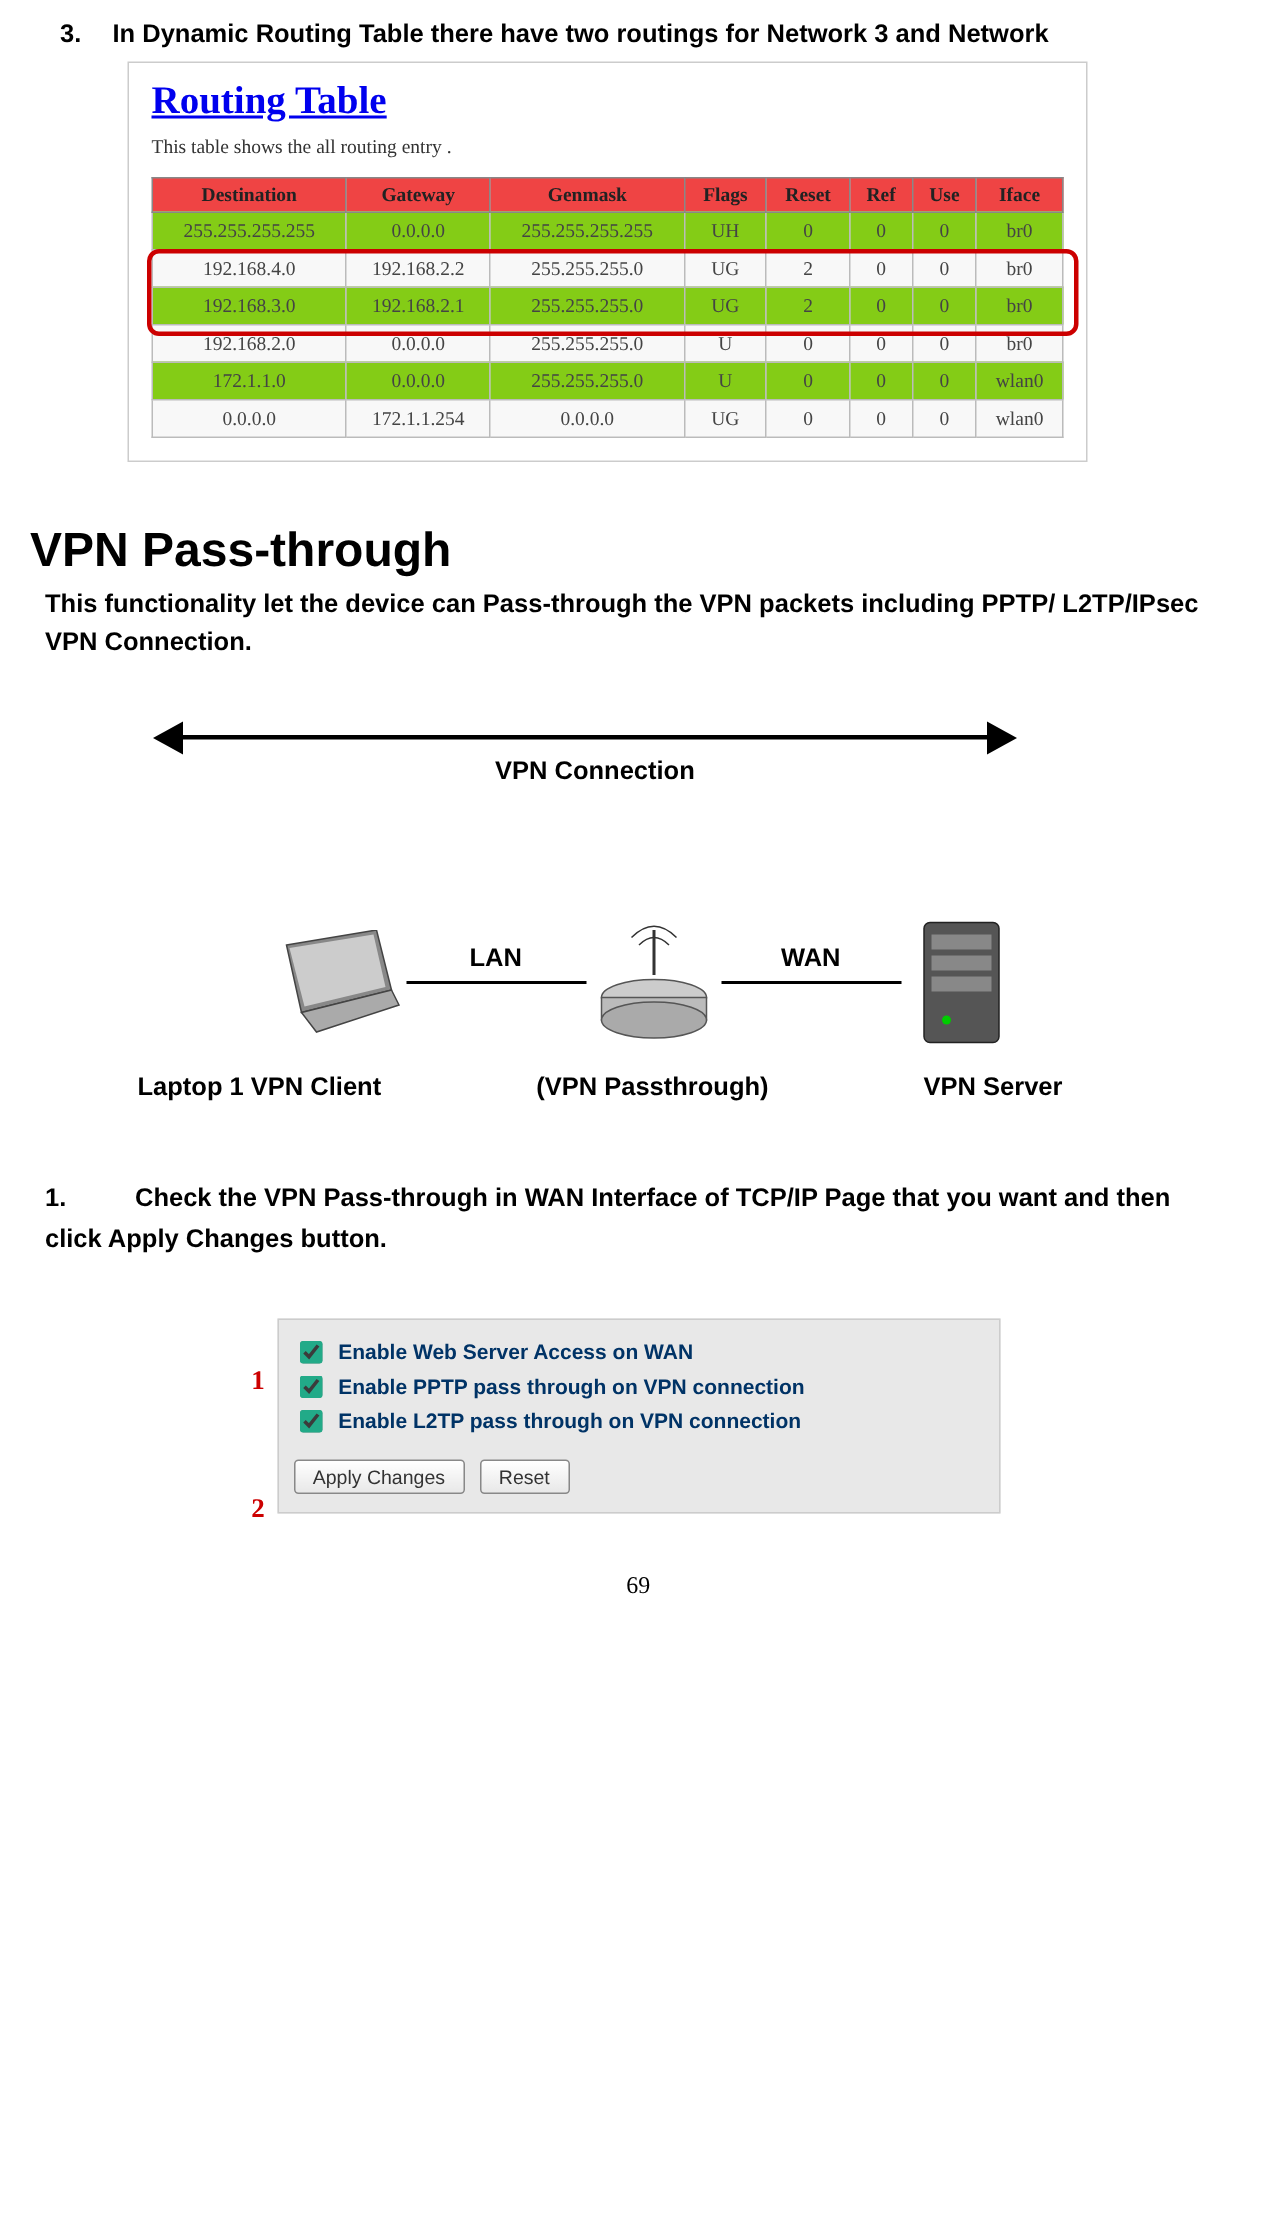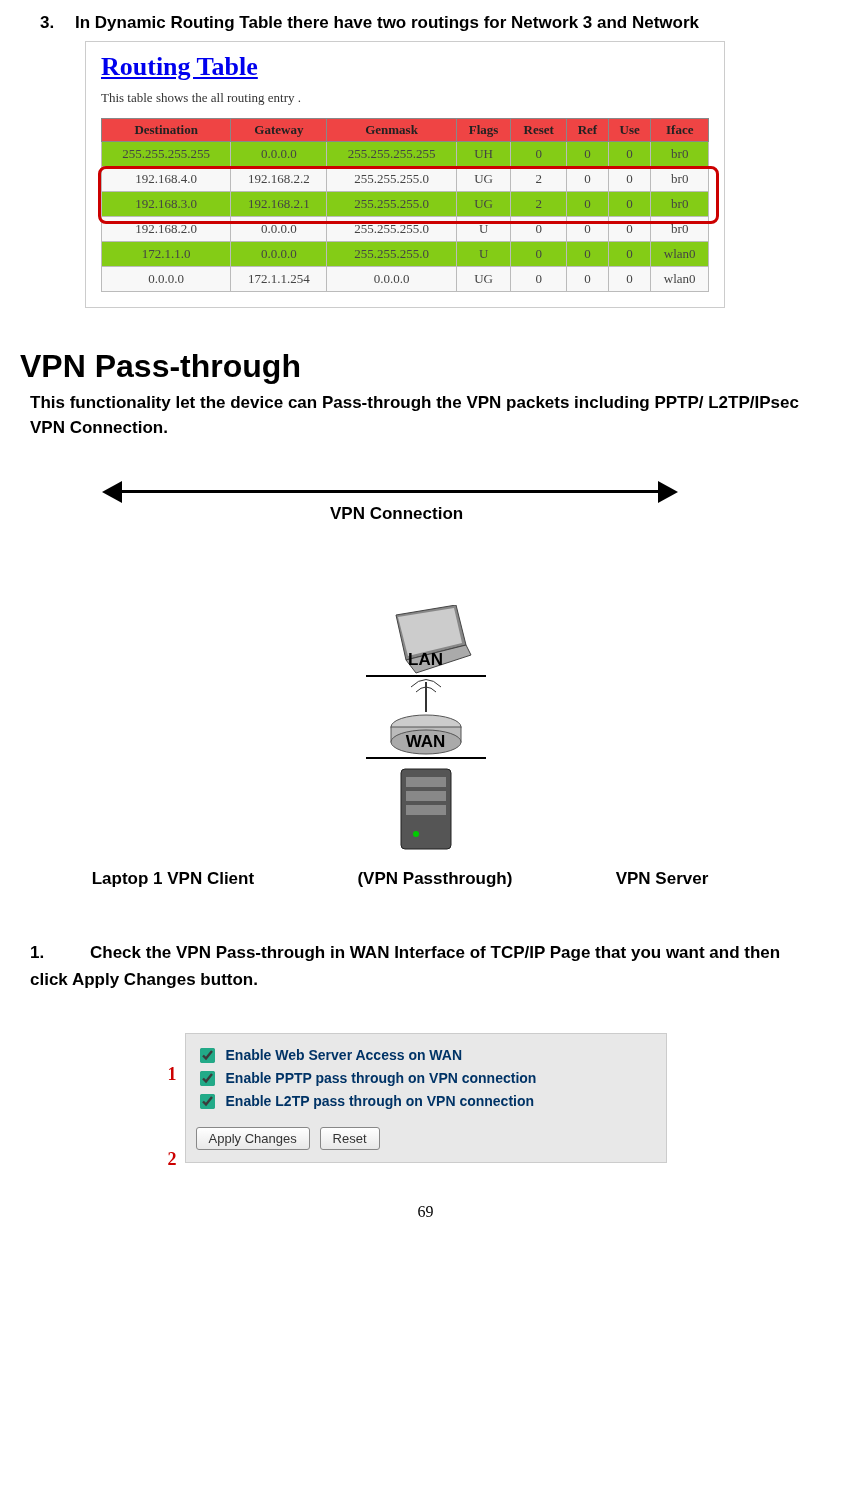--- a/index.html
+++ b/index.html
@@ -132,21 +132,20 @@
     margin-top: 2px;
     margin-bottom: 80px;
   }
   .diagram-row {
     display: flex;
     align-items: center;
     justify-content: center;
     gap: 0;
     margin-bottom: 10px;
     position: relative;
-    flex-direction: column;
   }
   .dev-laptop svg, .dev-router svg, .dev-server svg { display:block; }
   .conn-line {
     height: 2px;
     background: #000;
     width: 120px;
     position: relative;
   }
   .conn-line span {
     position: absolute;

